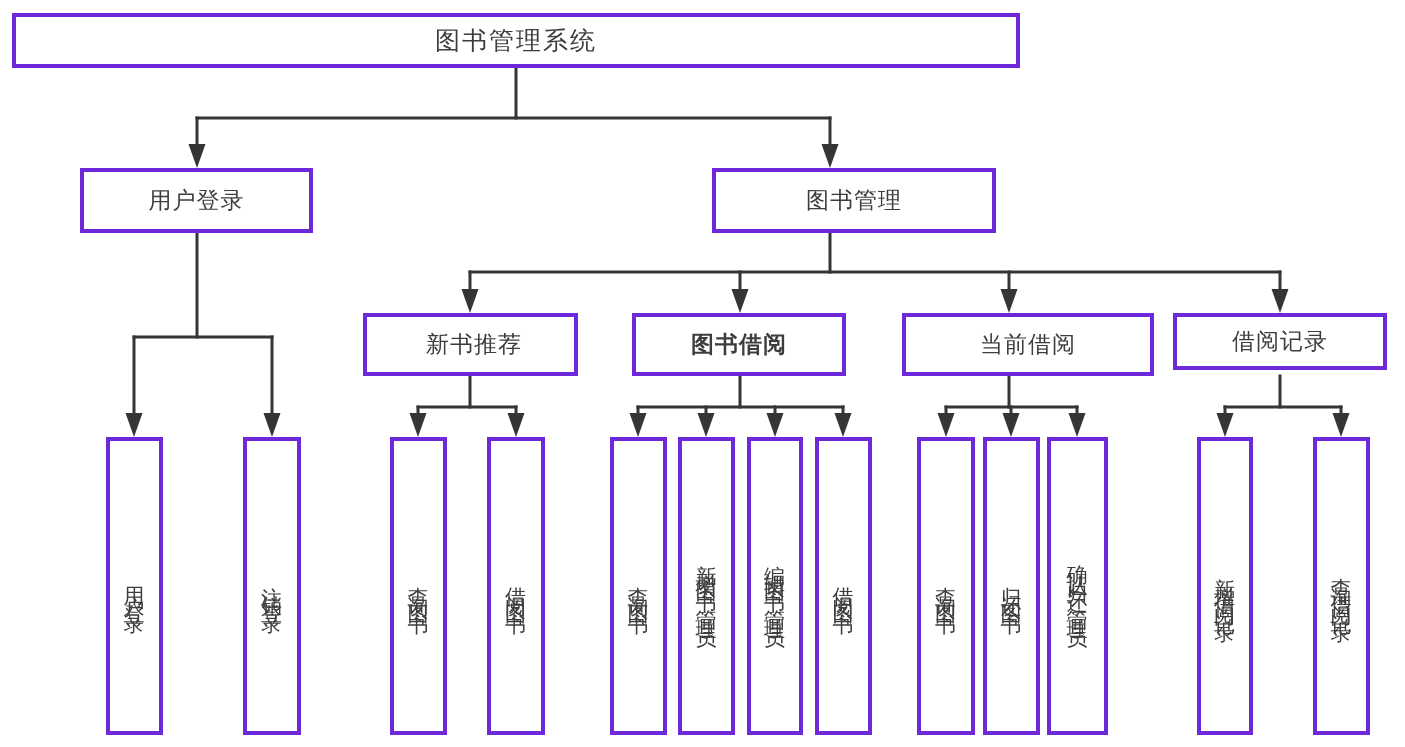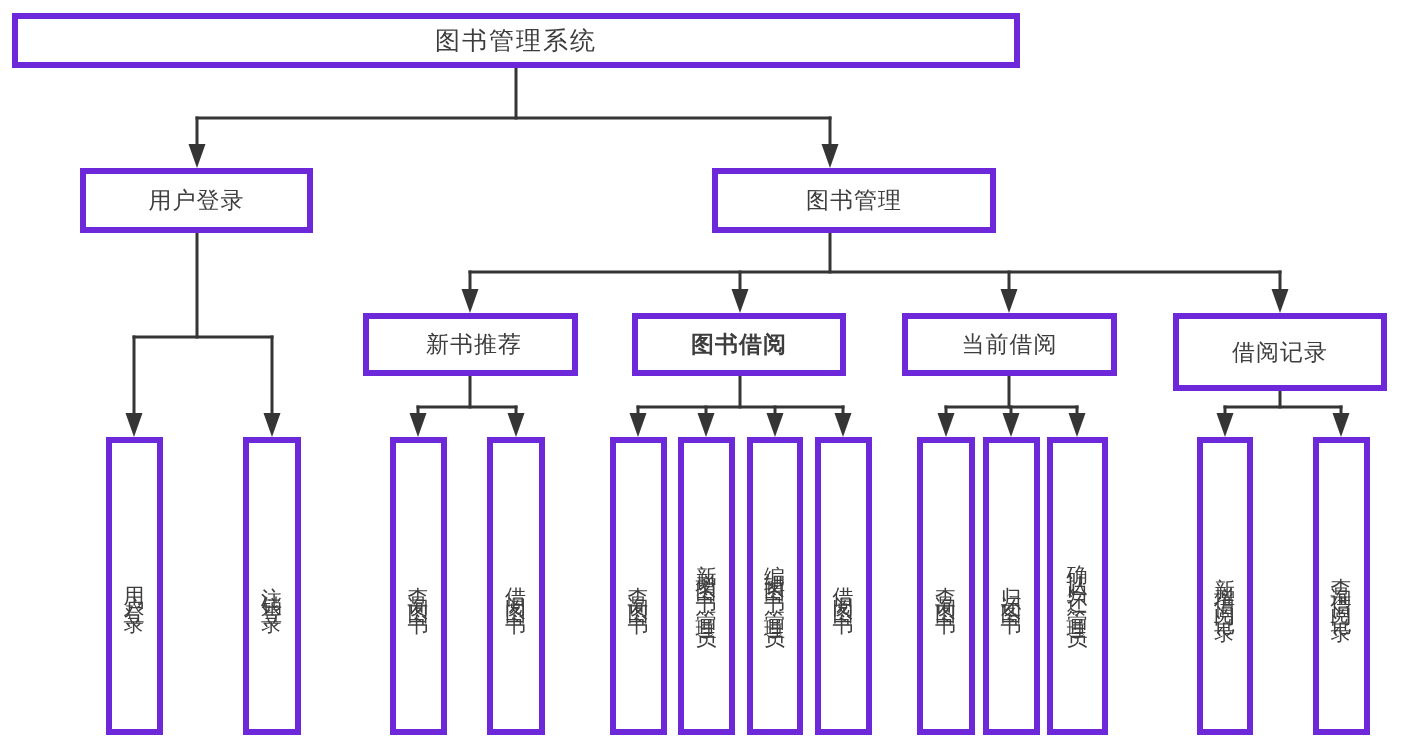--- a/index.html
+++ b/index.html
@@ -19,21 +19,21 @@
     position: absolute;
     left: 0;
     top: 0;
     width: 1405px;
     height: 747px;
     z-index: 1;
   }
   .node {
     position: absolute;
     box-sizing: border-box;
-    border: 6px solid #6d28d9;
+    border: 4px solid #6d28d9;
     background: #ffffff;
     color: #3d3d3d;
     display: flex;
     align-items: center;
     justify-content: center;
     text-align: center;
     z-index: 2;
   }
   .h-node {
     font-size: 23px;
@@ -143,22 +143,22 @@
     </g>
   </svg>
 
   <div class="node h-node root-node" style="left:12px; top:13px; width:1008px; height:55px;">图书管理系统</div>
 
   <div class="node h-node" style="left:80px; top:168px; width:233px; height:65px;">用户登录</div>
   <div class="node h-node" style="left:712px; top:168px; width:284px; height:65px;">图书管理</div>
 
   <div class="node h-node" style="left:363px; top:313px; width:215px; height:63px;padding-left:7px;">新书推荐</div>
   <div class="node h-node" style="left:632px; top:313px; width:214px; height:63px;font-weight:bold;">图书借阅</div>
-  <div class="node h-node" style="left:902px; top:313px; width:215px; height:63px;">当前借阅</div>
-  <div class="node h-node" style="left:1173px; top:313px; width:214px; height:78px;">借阅记录</div>
+  <div class="node h-node" style="left:902px; top:313px; width:252px; height:63px;">当前借阅</div>
+  <div class="node h-node" style="left:1173px; top:313px; width:214px; height:57px;">借阅记录</div>
 
   <div class="node v-node" style="left:106px; top:437px; width:57px; height:298px;">用户登录</div>
   <div class="node v-node" style="left:243px; top:437px; width:58px; height:298px;">注销登录</div>
 
   <div class="node v-node" style="left:390px; top:437px; width:57px; height:298px;">查询图书</div>
   <div class="node v-node" style="left:487px; top:437px; width:58px; height:298px;">借阅图书</div>
 
   <div class="node v-node" style="left:610px; top:437px; width:57px; height:298px;">查询图书</div>
   <div class="node v-node" style="left:678px; top:437px; width:57px; height:298px;">新增图书（管理员）</div>
   <div class="node v-node" style="left:747px; top:437px; width:56px; height:298px;">编辑图书（管理员）</div>

